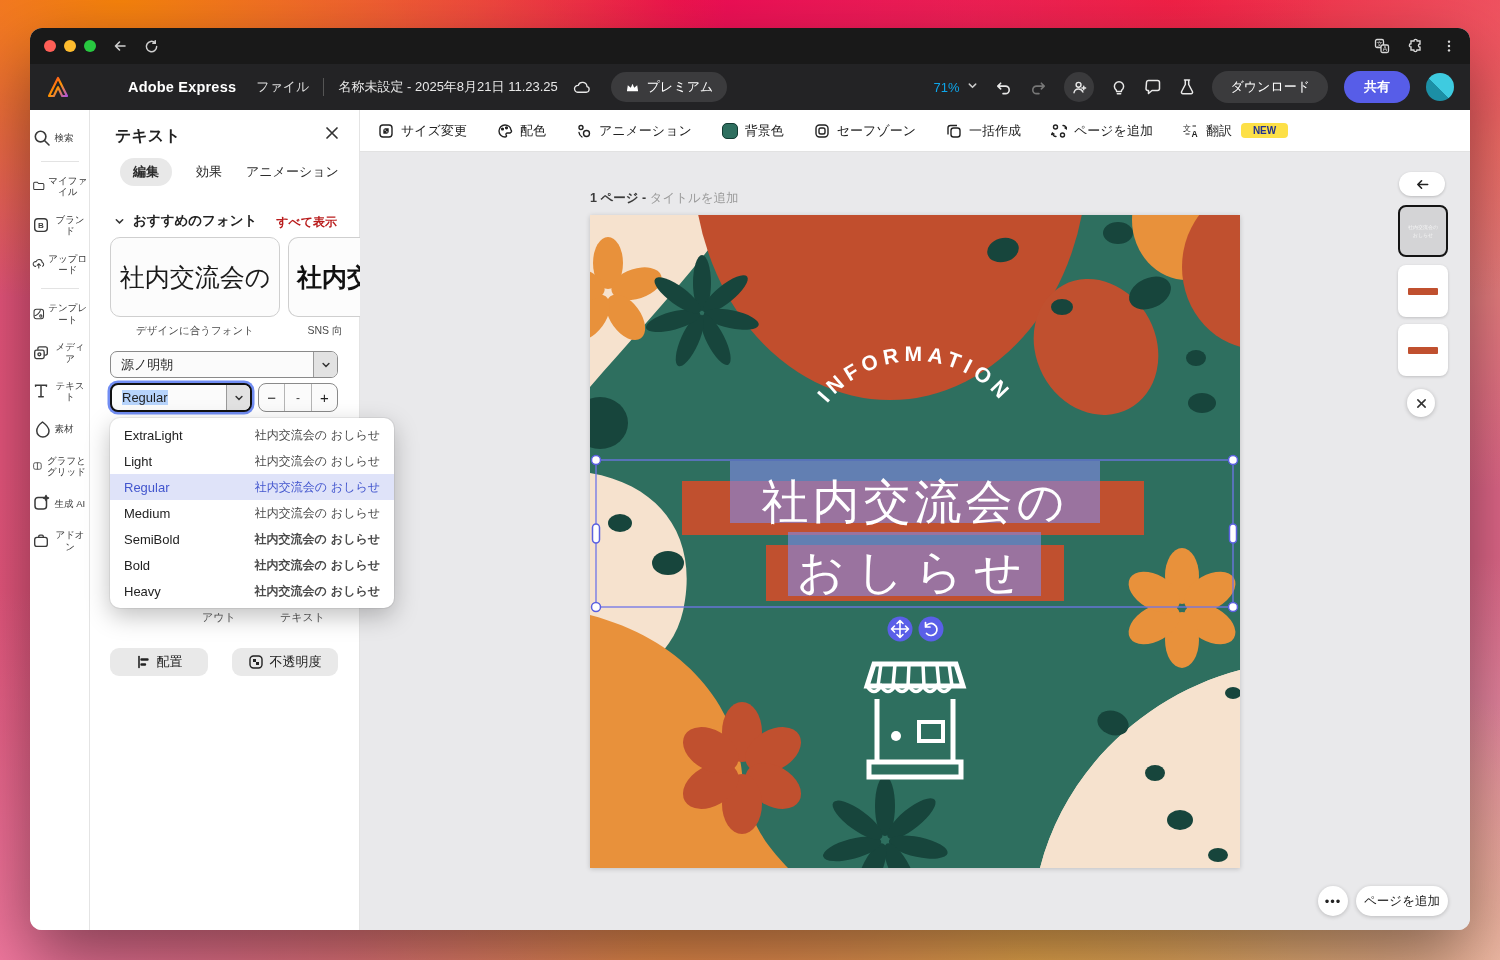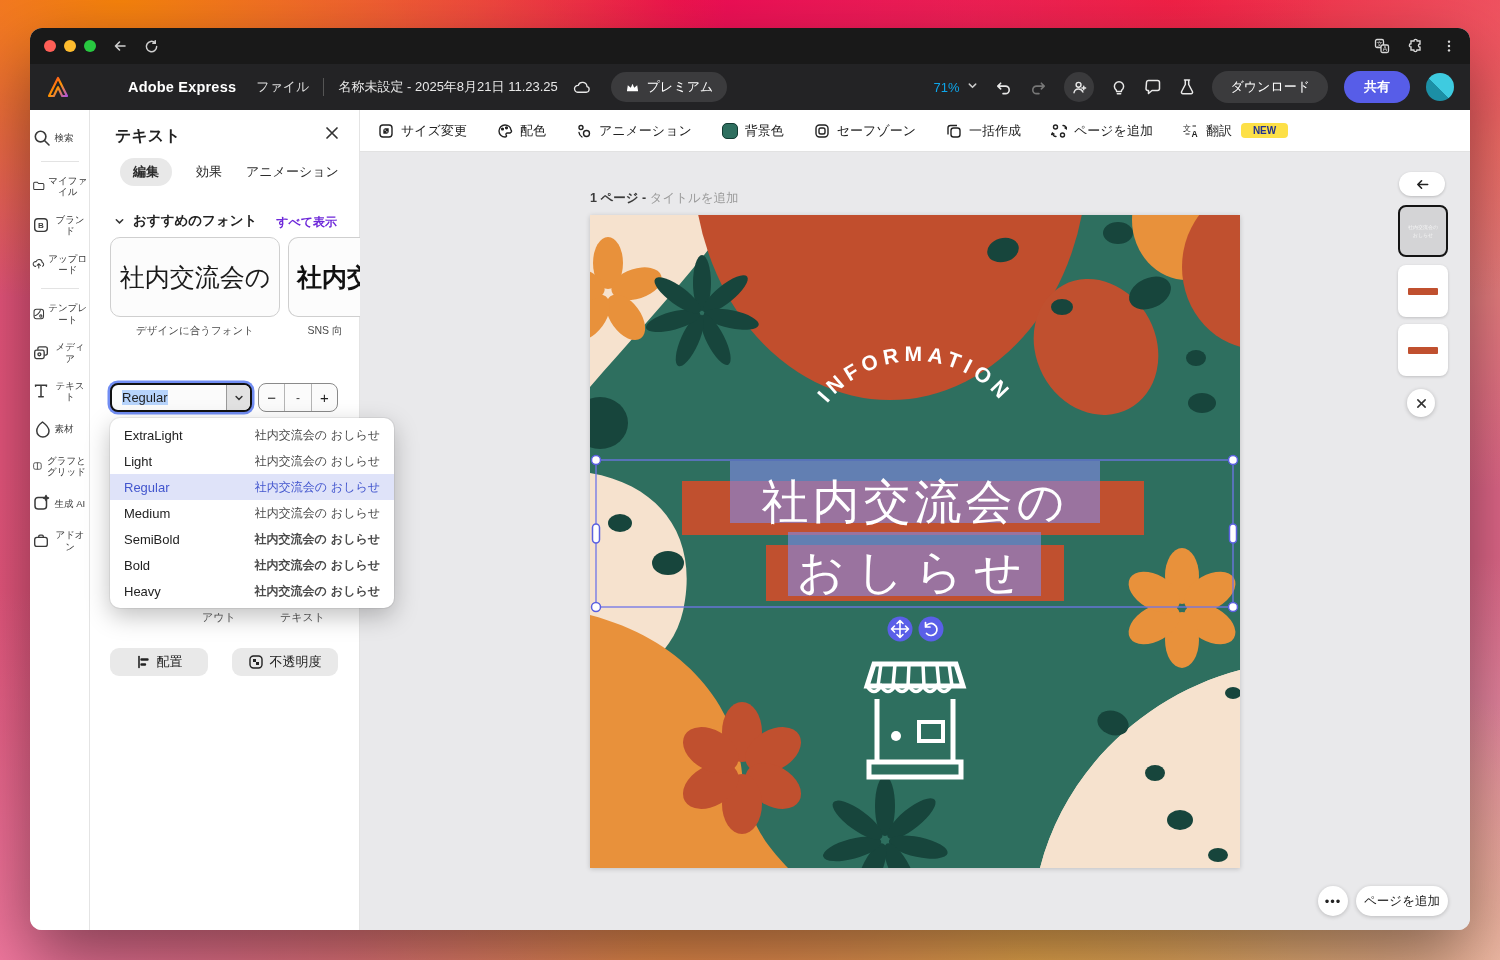--- a/index.html
+++ b/index.html
@@ -48,21 +48,21 @@
   .rail { width:60px; background:#FFF; border-right:1px solid #E4E4E4; padding-top:10px; display:flex; flex-direction:column; align-items:center; flex:none; }
   .rail-item { display:flex; flex-direction:row; align-items:center; gap:3px; margin:8px 0; color:#3A3A3A; font-size:9.5px; text-align:center; line-height:1.2; width:56px; cursor:pointer; }
   .rail-div { width:38px; height:1px; background:#E3E3E3; margin:5px 0; }
 
   .panel { width:270px; background:#FFF; position:relative; border-right:1px solid #E4E4E4; flex:none; }
   .panel-title { position:absolute; left:25px; top:16px; font-size:16px; font-weight:bold; color:#222; }
   .panel-close { position:absolute; right:20px; top:16px; color:#333; cursor:pointer; }
   .tabs { position:absolute; left:30px; top:48px; display:flex; align-items:center; gap:24px; font-size:13px; color:#2C2C2C; }
   .tab-pill { background:#E8E8E8; border-radius:14px; padding:5px 13px; font-weight:bold; }
   .fonts-head { position:absolute; left:24px; top:102px; display:flex; align-items:center; gap:8px; font-size:13.5px; font-weight:bold; color:#222; }
-  .show-all { position:absolute; right:22px; top:104px; font-size:12px; color:#6d28d9; font-weight:bold; }
+  .show-all { position:absolute; right:22px; top:104px; font-size:12px; color:#b91c1c; font-weight:bold; }
   .fontcard { position:absolute; top:127px; height:80px; background:#FCFCFC; border:1px solid #CFCFCF; border-radius:10px; overflow:hidden; display:flex; align-items:center; justify-content:center; }
   .fc1 { left:20px; width:170px; }
   .fc2 { left:198px; width:72px; border-right:none; border-radius:10px 0 0 10px; justify-content:flex-start; padding-left:8px; }
   .fc-text1 { font-family:"DejaVu Serif", serif; font-size:25px; color:#1A1A1A; white-space:nowrap; }
   .fc-text2 { font-size:25px; font-weight:bold; color:#111; white-space:nowrap; }
   .fc-cap { position:absolute; top:214px; font-size:10.5px; color:#4A4A4A; }
   .cap1 { left:20px; width:170px; text-align:center; }
   .cap2 { left:202px; width:66px; text-align:center; }
   .select { position:absolute; border:1.5px solid #8A8A8A; border-radius:7px; background:#FBFBFB; display:flex; align-items:center; font-size:13px; color:#1F1F1F; overflow:hidden; }
   .sel-family { left:20px; top:241px; width:228px; height:27px; }
@@ -332,20 +332,28 @@
       <span class="show-all">すべて表示</span>
       <div class="fontcard fc1">
           <span class="fc-text1">社内交流会の</span>
         </div>
       <div class="fontcard fc2">
           <span class="fc-text2">社内交</span>
         </div>
       <div class="fc-cap cap1">デザインに合うフォント</div>
       <div class="fc-cap cap2">SNS 向</div>
 
+      <div class="select sel-family">
+        <span class="sel-label">源ノ明朝</span>
+        <span class="sel-chev">
+          <svg width="10" height="10" viewBox="0 0 12 12" fill="none" stroke="#333" stroke-width="1.8" stroke-linecap="round">
+              <path d="M2.5 4.2 L6 7.7 9.5 4.2"></path>
+            </svg>
+        </span>
+      </div>
       <div class="select sel-weight">
         <span class="sel-label"><span class="txtsel">Regular</span></span>
         <span class="sel-chev">
           <svg width="10" height="10" viewBox="0 0 12 12" fill="none" stroke="#333" stroke-width="1.8" stroke-linecap="round">
               <path d="M2.5 4.2 L6 7.7 9.5 4.2"></path>
             </svg>
         </span>
       </div>
       <div class="stepper">
         <span class="step">−</span>

